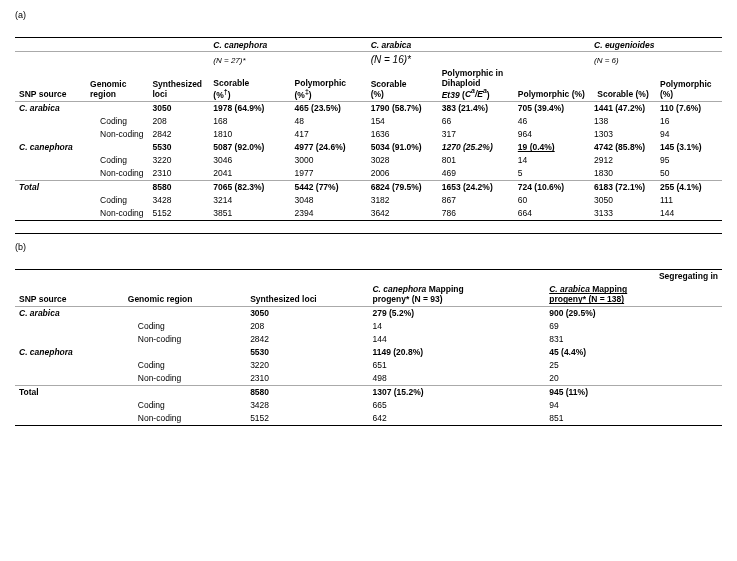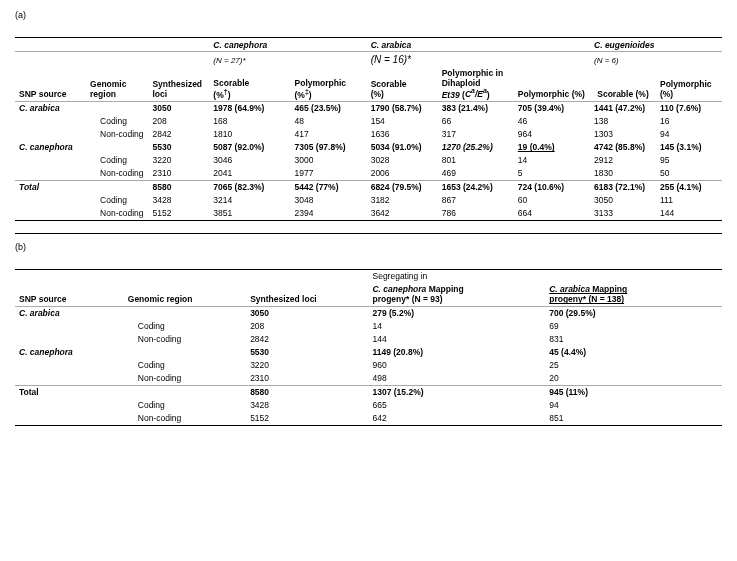--- a/index.html
+++ b/index.html
@@ -124,21 +124,21 @@
         <td>317</td>
         <td>964</td>
         <td>1303</td>
         <td>94</td>
       </tr>
       <tr>
         <td style="font-weight: bold; font-style: italic;">C. canephora</td>
         <td style="padding-left: 14px;"></td>
         <td style="font-weight: bold;">5530</td>
         <td style="font-weight: bold;">5087 (92.0%)</td>
-        <td style="font-weight: bold;">7305 (97.8%)</td>
+        <td style="font-weight: bold;">4977 (24.6%)</td>
         <td style="font-weight: bold;">5034 (91.0%)</td>
         <td style="font-weight: bold; font-style: italic;">1270 (25.2%)</td>
         <td style="font-weight: bold; text-decoration: underline;">19 (0.4%)</td>
         <td style="font-weight: bold;">4742 (85.8%)</td>
         <td style="font-weight: bold;">145 (3.1%)</td>
       </tr>
       <tr>
         <td></td>
         <td style="padding-left: 14px;">Coding</td>
         <td>3220</td>
@@ -204,37 +204,37 @@
 <div class="section-divider"></div>
 
 <div class="section-label">(b)</div>
 
 <table>
   <thead>
     <tr class="top-border">
       <th style="width:80px;"></th>
       <th style="width:90px;"></th>
       <th style="width:90px;"></th>
-      <th colspan="2" style="font-weight:normal; text-align:left;">Segregating in</th>
+      <th colspan="2" style="font-weight:bold; text-align:right;">Segregating in</th>
     </tr>
     <tr class="bottom-border" style="border-bottom:0.5px solid #aaa;">
       <th style="vertical-align:bottom;">SNP source</th>
       <th style="vertical-align:bottom;">Genomic region</th>
       <th style="vertical-align:bottom;">Synthesized loci</th>
       <th style="vertical-align:bottom; width:130px;"><span class="italic">C. canephora</span> Mapping<br>progeny* (N = 93)</th>
       <th style="vertical-align:bottom; width:130px;text-decoration:underline;"><span class="italic">C. arabica</span> Mapping<br>progeny* (N = 138)</th>
     </tr>
   </thead>
   <tbody id="table-b-body">
   <tr>
         <td style="font-weight: bold; font-style: italic;">C. arabica</td>
         <td style="padding-left: 14px;"></td>
         <td style="font-weight: bold;">3050</td>
         <td style="font-weight: bold;">279 (5.2%)</td>
-        <td style="font-weight: bold;">700 (29.5%)</td>
+        <td style="font-weight: bold;">900 (29.5%)</td>
       </tr>
       <tr>
         <td></td>
         <td style="padding-left: 14px;">Coding</td>
         <td>208</td>
         <td>14</td>
         <td>69</td>
       </tr>
       <tr>
         <td></td>
@@ -247,21 +247,21 @@
         <td style="font-weight: bold; font-style: italic;">C. canephora</td>
         <td style="padding-left: 14px;"></td>
         <td style="font-weight: bold;">5530</td>
         <td style="font-weight: bold;">1149 (20.8%)</td>
         <td style="font-weight: bold;">45 (4.4%)</td>
       </tr>
       <tr>
         <td></td>
         <td style="padding-left: 14px;">Coding</td>
         <td>3220</td>
-        <td>960</td>
+        <td>651</td>
         <td>25</td>
       </tr>
       <tr>
         <td></td>
         <td style="padding-left: 14px;">Non-coding</td>
         <td>2310</td>
         <td>498</td>
         <td>20</td>
       </tr>
       <tr style="border-top: 0.5px solid rgb(170, 170, 170);">

